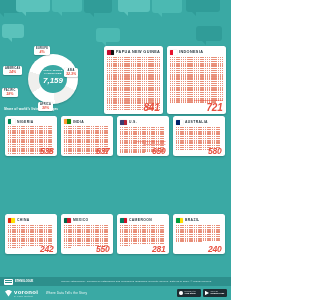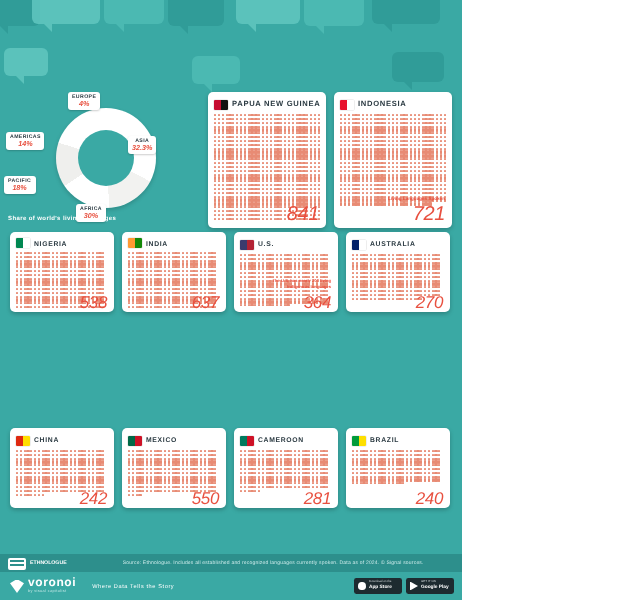--- a/index.html
+++ b/index.html
@@ -158,21 +158,21 @@
   .dot {
     width: 1.25px; height: 1.25px;
     background: #e88b74;
     border-radius: .2px;
   }
   .card.big .dots { gap: .6px; }
 
   .cval {
     position: absolute;
     right: 3.5px; bottom: 1px;
-    font-size: 10px; font-weight: normal; font-style: italic;
+    font-size: 10px; font-weight: bold; font-style: italic;
     color: #e8503f; line-height: 10px;
     letter-spacing: -.2px;
   }
   .card.sm .cval, .card.sm2 .cval { font-size: 8.5px; line-height: 8.5px; }
 
   .cnote {
     position: absolute;
     right: 3.5px; bottom: 10px;
     width: 34px; text-align: right;
     font-size: 2.1px; line-height: 2.8px;
@@ -244,20 +244,24 @@
   <div class="bub l" style="left:118px; top:-7px;  width:32px; height:19px;"></div>
   <div class="bub" style="left:152px; top:-4px;  width:30px; height:17px;"></div>
   <div class="bub d" style="left:186px; top:-8px;  width:34px; height:20px;"></div>
   <div class="bub l" style="left:2px;   top:24px;  width:22px; height:14px;"></div>
   <div class="bub" style="left:96px;  top:28px;  width:24px; height:14px;"></div>
   <div class="bub d" style="left:196px; top:26px;  width:26px; height:15px;"></div>
 
 
   <div id="donutwrap">
     <div id="donut"></div>
+    <div id="donutcenter">
+      <div class="lbl">TOTAL WORLD LANGUAGES</div>
+      <div class="num">7,159</div>
+    </div>
 
     <div class="seg-label" id="lbl-europe">
       <span class="nm">EUROPE</span>
       <span class="pc" style="color:#e8503f">4%</span>
     </div>
     <div class="seg-label" id="lbl-asia">
       <span class="nm">ASIA</span>
       <span class="pc" style="color:#e8503f">32.3%</span>
     </div>
     <div class="seg-label" id="lbl-africa">
@@ -3241,21 +3245,21 @@
           <i class="dot"></i>
           <i class="dot"></i>
           <i class="dot"></i>
           <i class="dot"></i>
           <i class="dot"></i>
           <i class="dot"></i>
           <i class="dot"></i>
           <i class="dot"></i>
         </div>
         <div class="cnote">The U.S. has nearly 200 living indigenous languages</div>
-        <div class="cval">364</div>
+        <div class="cval">650</div>
       </div>
       <div class="card sm2">
         <div class="chead">
           <div class="flag" style="background: linear-gradient(90deg, rgb(1, 33, 105) 0px, rgb(1, 33, 105) 50%, rgb(255, 255, 255) 50%, rgb(255, 255, 255) 100%);"></div>
           <div class="cname">AUSTRALIA</div>
         </div>
         <div class="dots">
           <i class="dot"></i>
           <i class="dot"></i>
           <i class="dot"></i>
@@ -3570,21 +3574,21 @@
           <i class="dot"></i>
           <i class="dot"></i>
           <i class="dot"></i>
           <i class="dot"></i>
           <i class="dot"></i>
           <i class="dot"></i>
           <i class="dot"></i>
           <i class="dot"></i>
           <i class="dot"></i>
         </div>
-        <div class="cval">270</div>
+        <div class="cval">580</div>
       </div>
     </div>
 
   <div class="row" id="row-bot">
       <div class="card sm2">
         <div class="chead">
           <div class="flag" style="background: linear-gradient(90deg, rgb(222, 41, 16) 0px, rgb(222, 41, 16) 50%, rgb(255, 222, 0) 50%, rgb(255, 222, 0) 100%);"></div>
           <div class="cname">CHINA</div>
         </div>
         <div class="dots">

